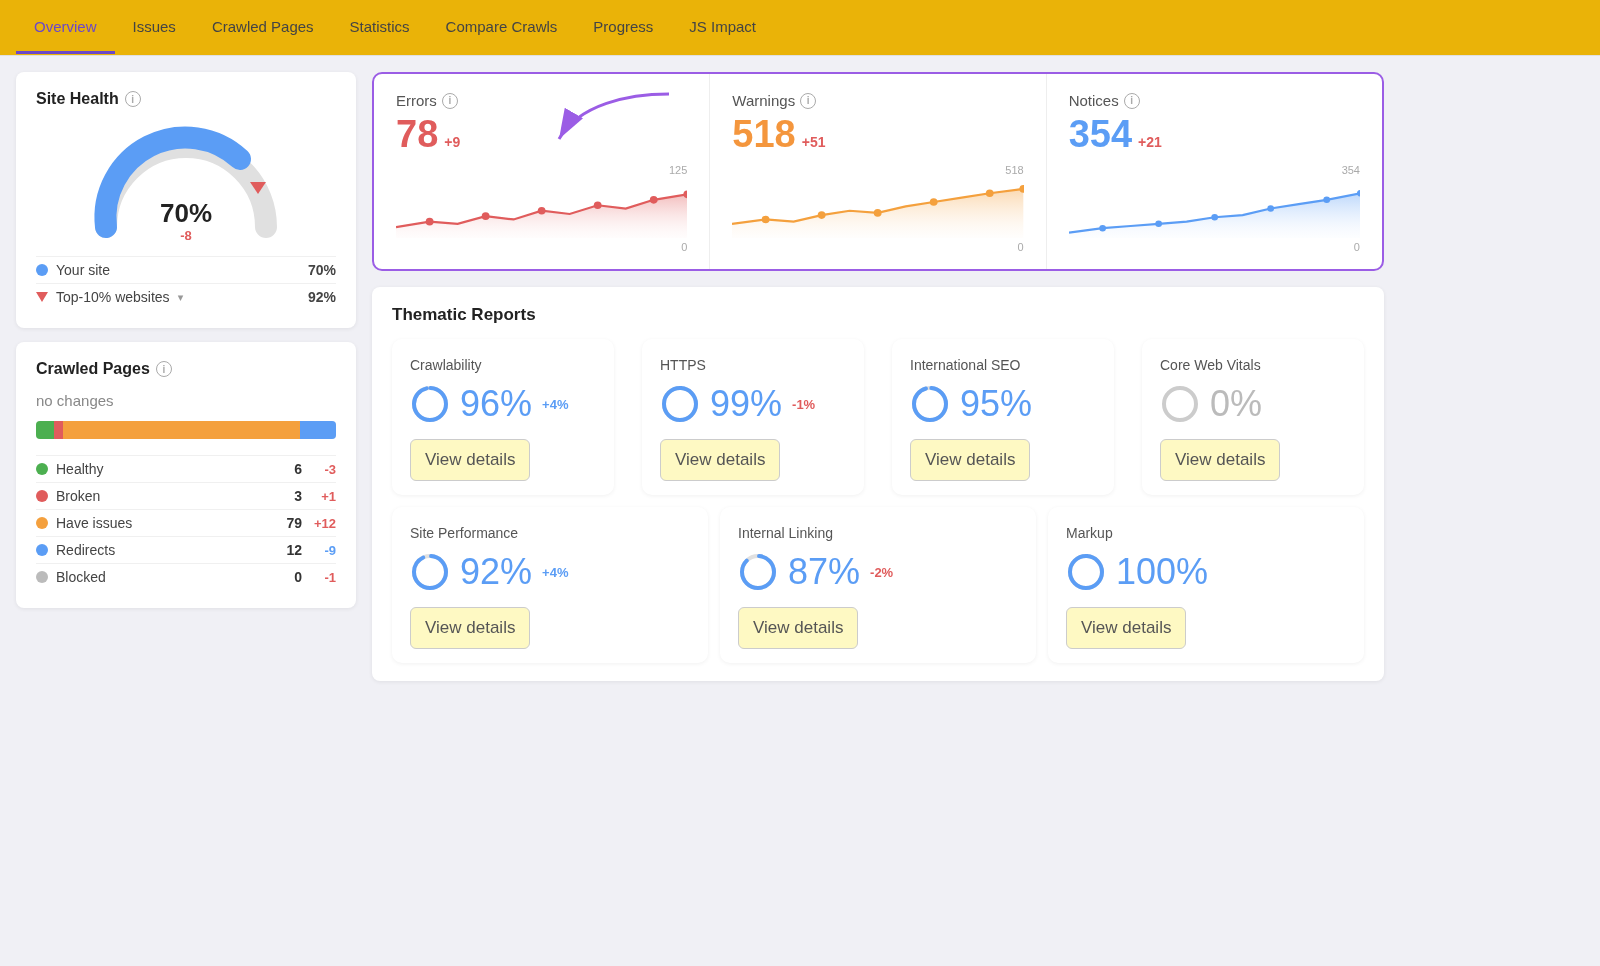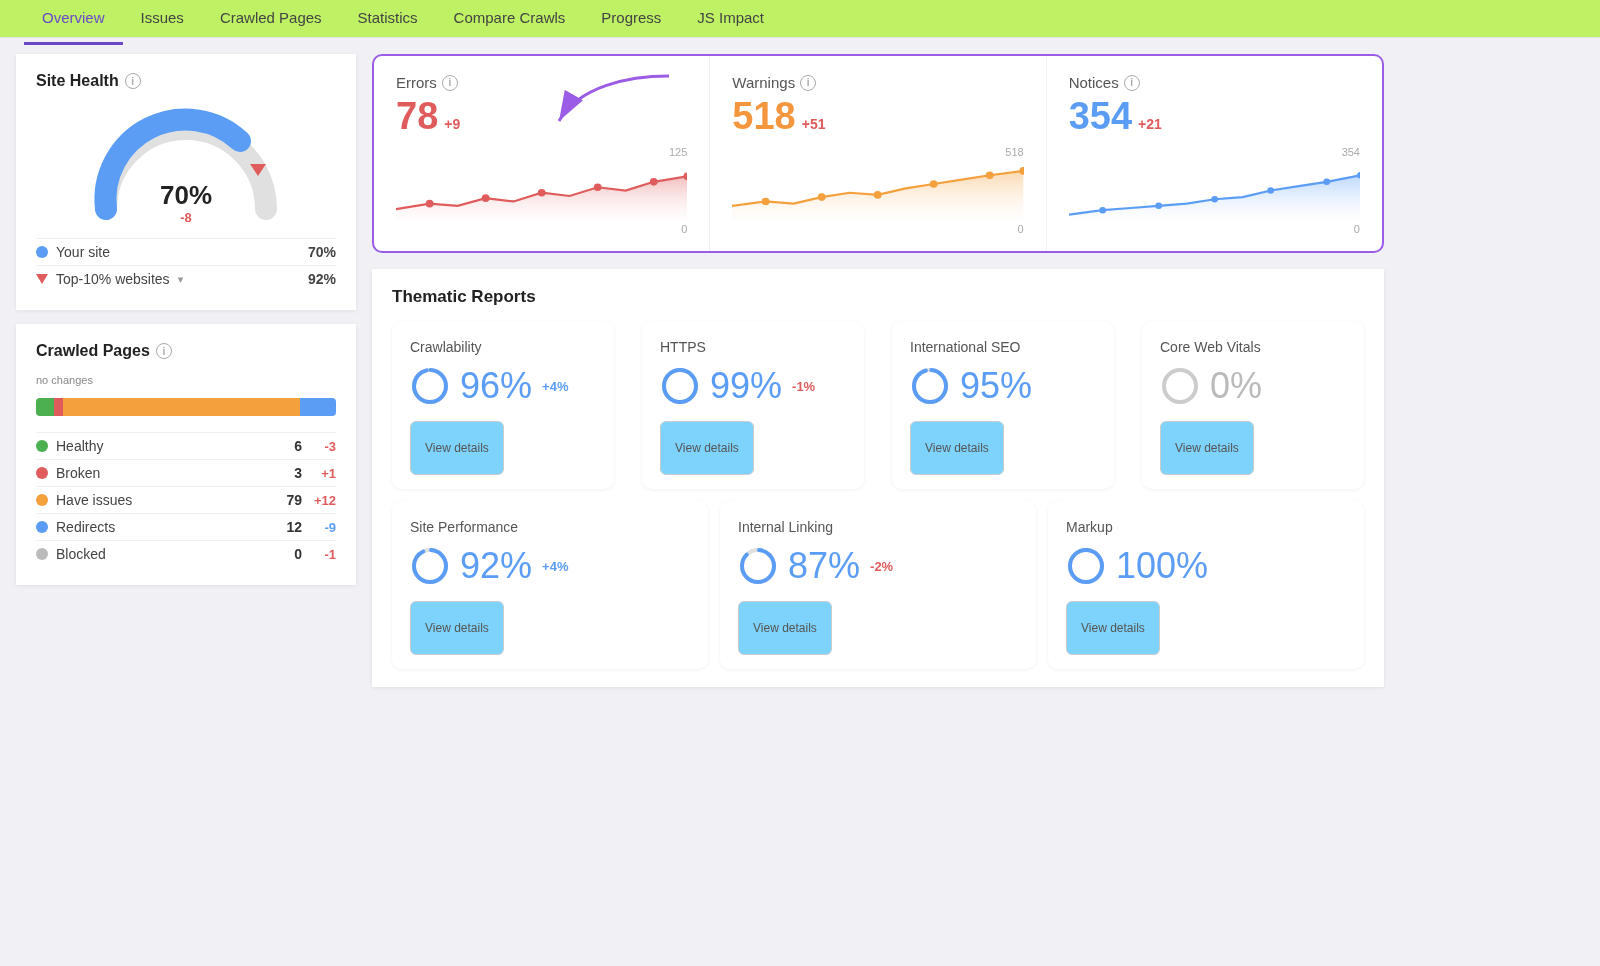--- a/index.html
+++ b/index.html
@@ -4,26 +4,26 @@
   <style>
     * { box-sizing: border-box; margin: 0; padding: 0; }
     body {
       font-family: -apple-system, BlinkMacSystemFont, 'Segoe UI', Arial, sans-serif;
       background: #f0f0f5;
       color: #222;
       font-size: 14px;
     }
     
     .nav-bar {
-      background: #bef264;
+      background: #eab308;
       border-bottom: 1px solid #e0e0e0;
       display: flex;
       align-items: center;
-      padding: 0 24px;
-      height: 38px;
+      padding: 0 16px;
+      height: 56px;
     }
     .nav-item {
       padding: 16px 18px;
       cursor: pointer;
       font-size: 15px;
       color: #444;
       border-bottom: 3px solid transparent;
       height: 52px;
       display: flex;
       align-items: center;
@@ -43,21 +43,21 @@
     
     .sidebar {
       width: 340px;
       flex-shrink: 0;
       display: flex;
       flex-direction: column;
       gap: 14px;
     }
     .card {
       background: #fff;
-      border-radius: 0;
+      border-radius: 8px;
       padding: 18px 20px;
       box-shadow: 0 1px 4px rgba(0,0,0,0.07);
     }
     .card-title {
       font-size: 16px;
       font-weight: 700;
       color: #222;
       margin-bottom: 14px;
       display: flex;
       align-items: center;
@@ -121,21 +121,21 @@
     }
     .legend-pct { font-weight: 600; }
     .chevron-icon { color: #999; font-size: 11px; cursor: pointer; }
     
     .crawled-count {
       font-size: 36px;
       font-weight: 800;
       color: #5b9df5;
       margin-bottom: 4px;
     }
-    .no-changes { font-size: 11px; color: #888; margin-bottom: 12px; }
+    .no-changes { font-size: 15px; color: #888; margin-bottom: 12px; }
     .progress-bar-container {
       height: 18px;
       border-radius: 4px;
       overflow: hidden;
       display: flex;
       margin-bottom: 16px;
       background: #eee;
     }
     .progress-segment { height: 100%; }
     .crawl-legend-item {
@@ -252,24 +252,24 @@
       font-size: 36px;
       font-weight: 400;
     }
     .theme-score-blue { color: #5b9df5; }
     .theme-score-gray { color: #bbb; }
     .theme-delta { font-size: 13px; font-weight: 600; }
     .theme-delta-pos-blue { color: #5b9df5; }
     .theme-delta-neg { color: #e05c5c; }
     .view-details-btn {
       border: 1.5px solid #ccc;
-      background: #7dd3fc;
+      background: #fef9c3;
       border-radius: 6px;
-      padding: 19px 14px;
-      font-size: 12px;
+      padding: 10px 14px;
+      font-size: 17px;
       color: #555;
       cursor: pointer;
       display: inline-block;
     }
     
     .ring-svg {
       width: 40px;
       height: 40px;
       flex-shrink: 0;
     }

